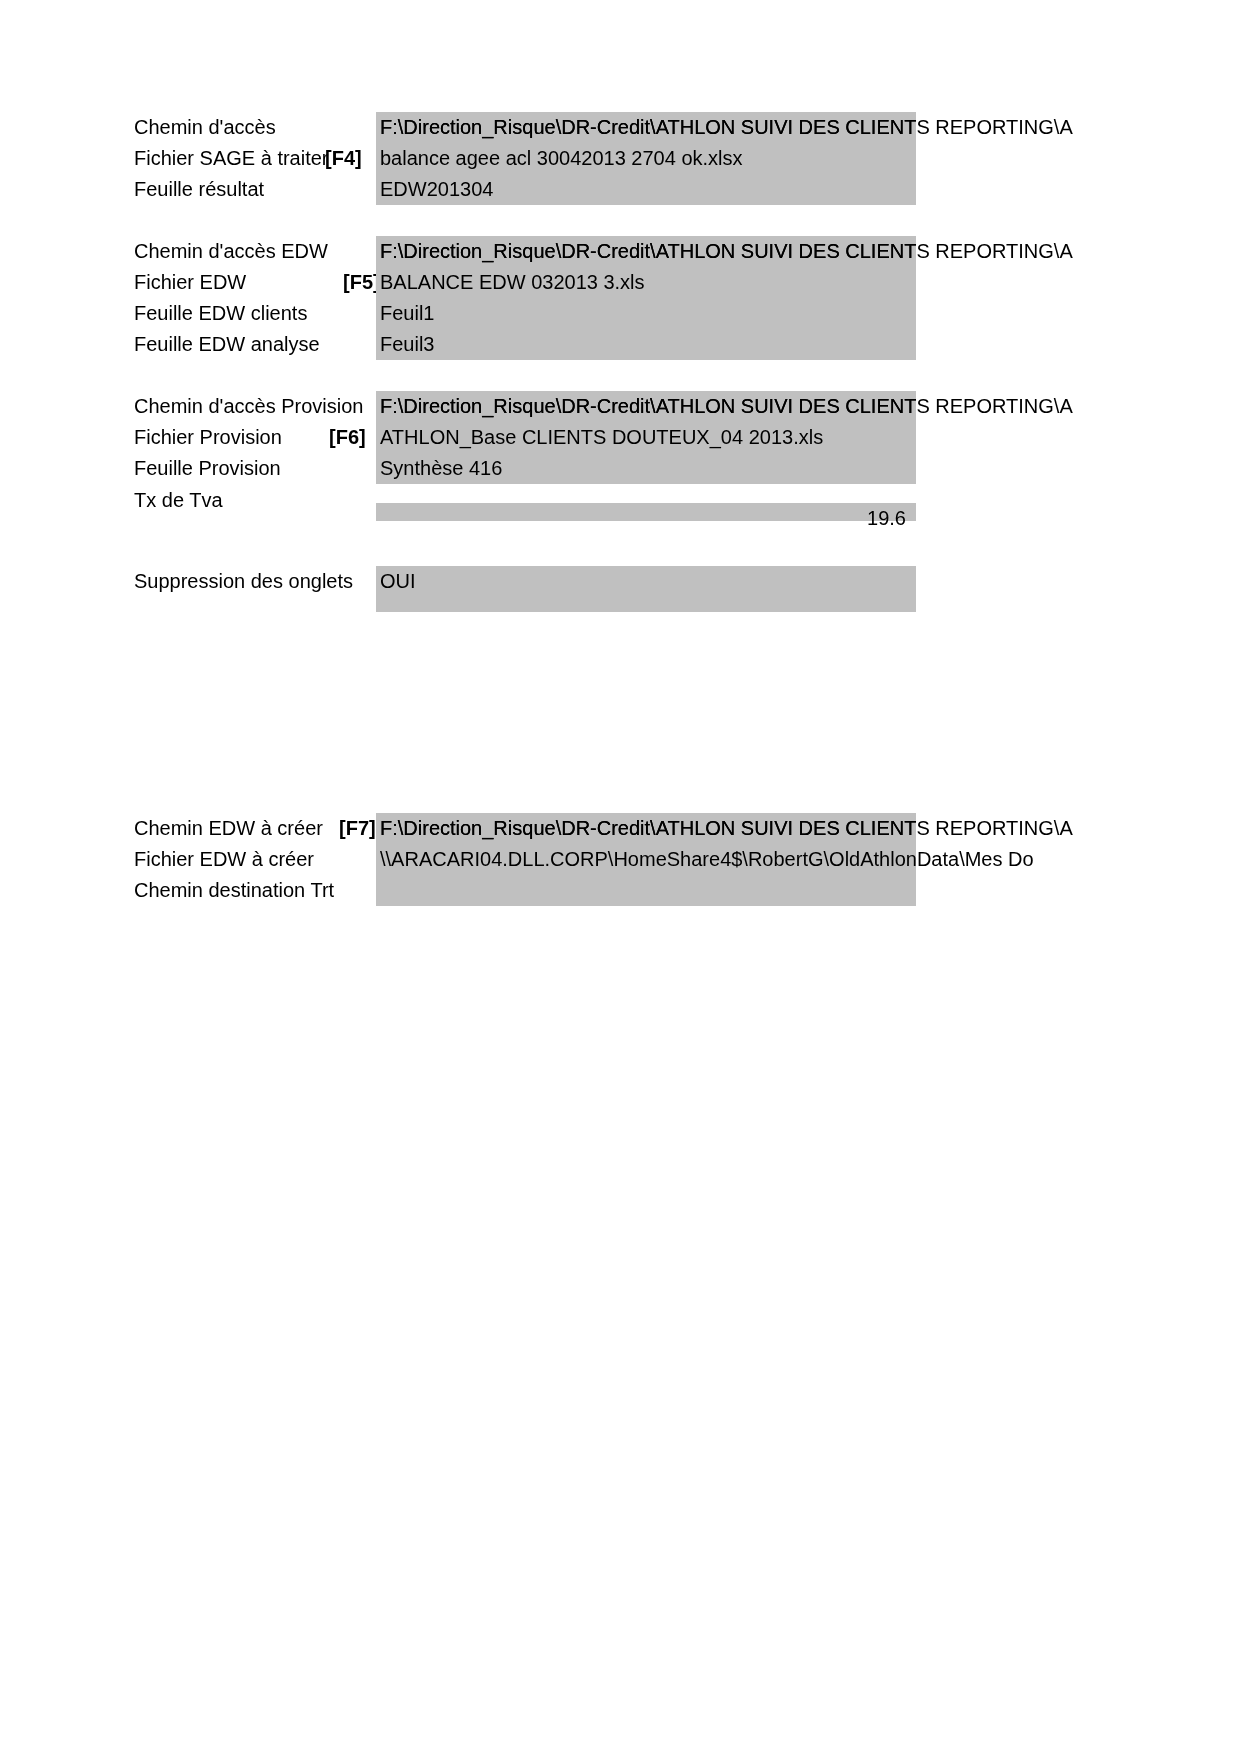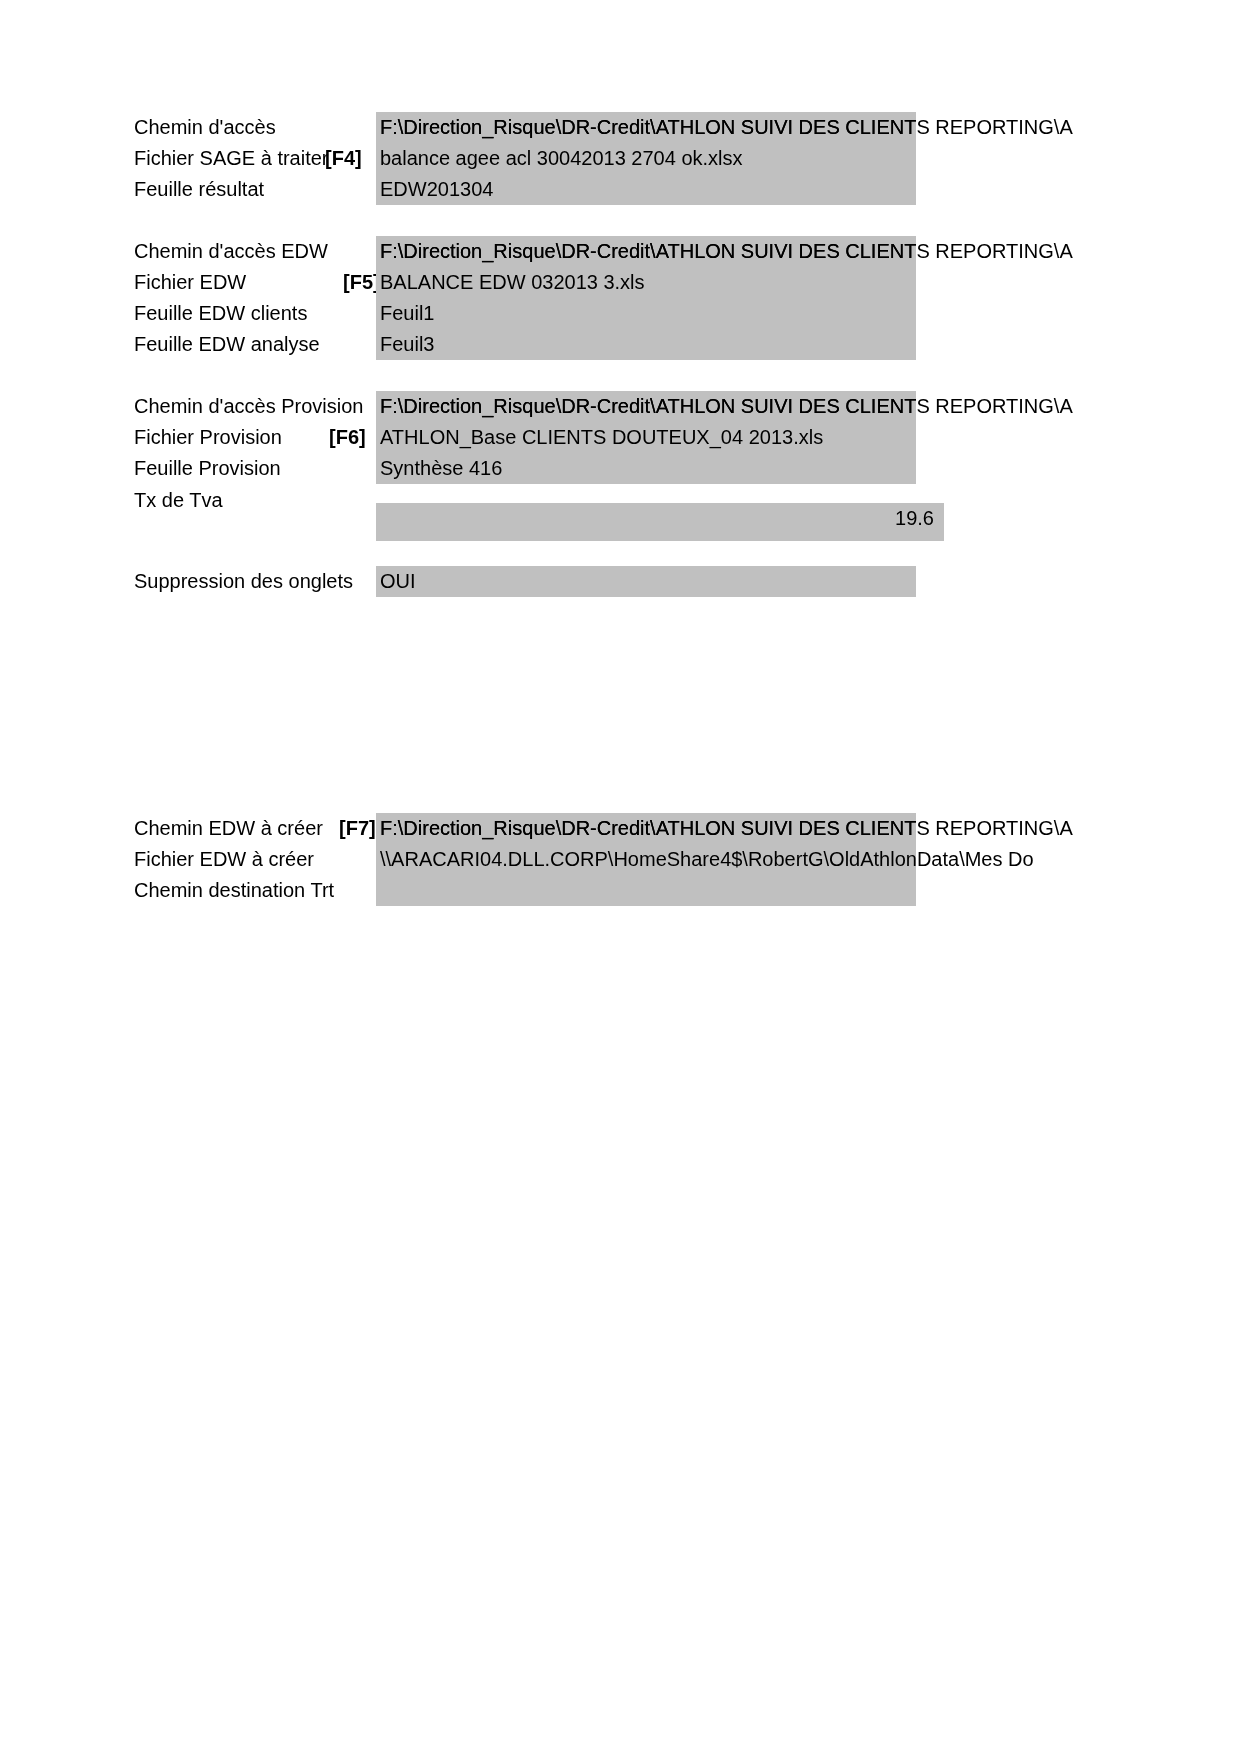--- a/index.html
+++ b/index.html
@@ -138,30 +138,30 @@
     </div>
     <div class="value-row">ATHLON_Base CLIENTS DOUTEUX_04 2013.xls</div>
     <div class="value-row">Synthèse 416</div>
   </div>
 
   <div class="block labels" style="top: 485px;">
     <div class="label-row">
       <span>Tx de Tva</span>
     </div>
   </div>
-  <div class="block values" style="top: 503px; height: 38px; padding-left: 28px;">
+  <div class="block values" style="top: 503px; height: 18px;">
     <div class="value-row num">19.6</div>
   </div>
 
   <div class="block labels" style="top: 566px;">
     <div class="label-row">
       <span>Suppression des onglets</span>
     </div>
   </div>
-  <div class="block values" style="top: 566px; height: 31px;">
+  <div class="block values" style="top: 566px; height: 46px;">
     <div class="value-row">OUI</div>
   </div>
 
   <div class="block labels" style="top: 813px;">
     <div class="label-row">
       <span>Chemin EDW à créer</span>
       <span class="fkey-pos" style="left: 205px;">[F7]</span>
     </div>
     <div class="label-row">
       <span>Fichier EDW à créer</span>

